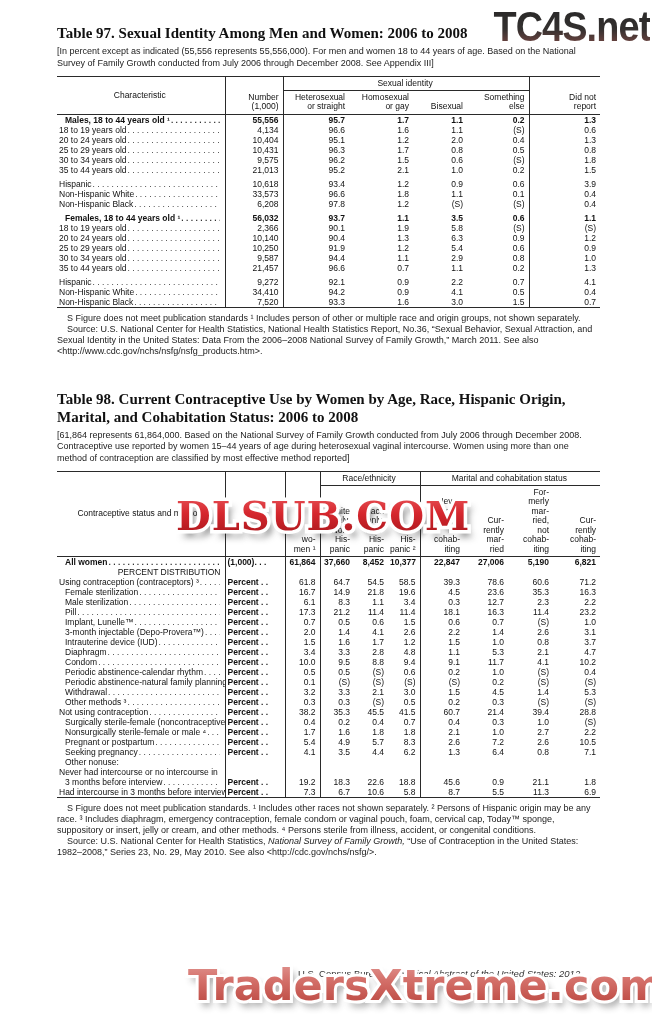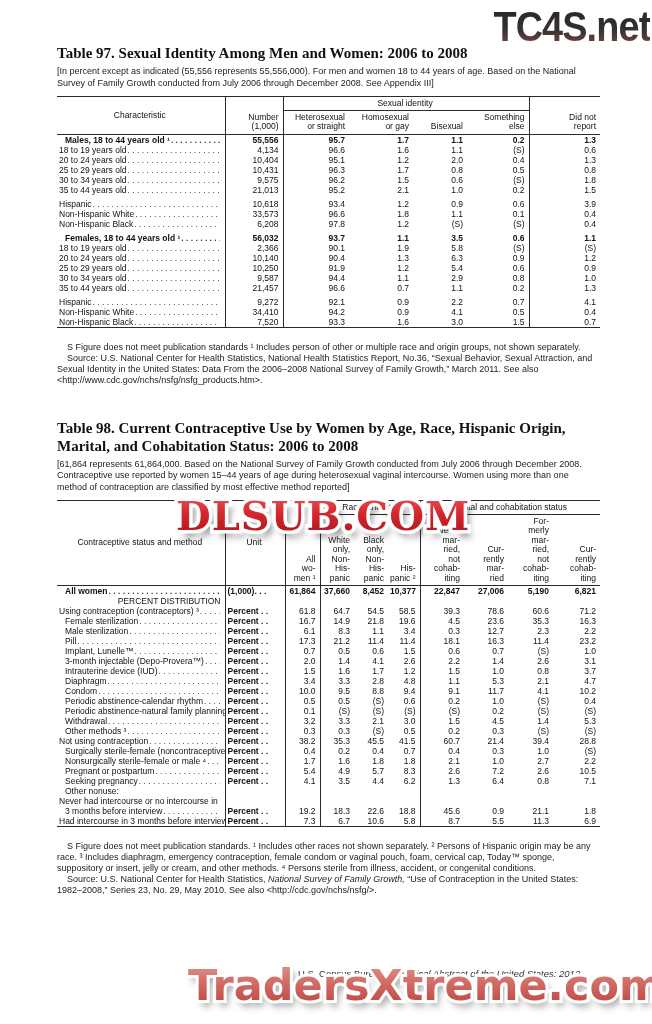--- a/index.html
+++ b/index.html
@@ -30,21 +30,21 @@
   tr.gap td{padding-top:4px;}
   .lblf{display:flex;align-items:baseline;}
   .lblf.cen{justify-content:flex-end;}
   .lt{white-space:nowrap;}
   .in1{padding-left:6px;}
   .dots{flex:1 1 auto;overflow:hidden;white-space:nowrap;margin:0 1px;color:#333;}
   .dots::after{content:" . . . . . . . . . . . . . . . . . . . . . . . . . . . . . . . . . . . . . . . . . . . . . . . . . . . .";}
 
   
   .fn{font-size:9px;line-height:11px;margin:0;color:#222;}
-  .fn.first{margin-top:14px;}
+  .fn.first{margin-top:5px;}
   .fn .ind{display:inline-block;width:10px;}
   .fn .it{font-style:italic;}
 
   
   .footer-left{position:absolute;left:57px;top:948px;font-size:11.5px;color:#222;}
   .footer-left .pg{margin-right:10px;}
   .footer-right{position:absolute;left:298px;top:968px;font-size:9.5px;color:#333;}
   .footer-right .it{font-style:italic;}
 
   
@@ -66,21 +66,21 @@
   .wm-traders .fill{background:linear-gradient(180deg,#e29a96 0%,#d4706a 40%,#b8423a 100%);
         -webkit-background-clip:text;background-clip:text;color:transparent;}
 </style>
 </head>
 <body>
 
 <div class="page">
 
   <div class="wm wm-tc4s">TC4S.net</div>
 
-  <div class="content" style="padding-top:44px;">
+  <div class="content" style="padding-top:24px;">
 
     <h1 class="t-title">Table 97. Sexual Identity Among Men and Women: 2006 to 2008</h1>
     <p class="bracket-note">[In percent except as indicated (55,556 represents 55,556,000). For men and women 18 to 44 years of age. Based on the National Survey of Family Growth conducted from July 2006 through December 2008. See Appendix III]</p>
 
     <table class="stat">
       <colgroup>
         <col style="width:168px">
           <col style="width:58px">
           <col style="width:66px">
         <col style="width:64px">

